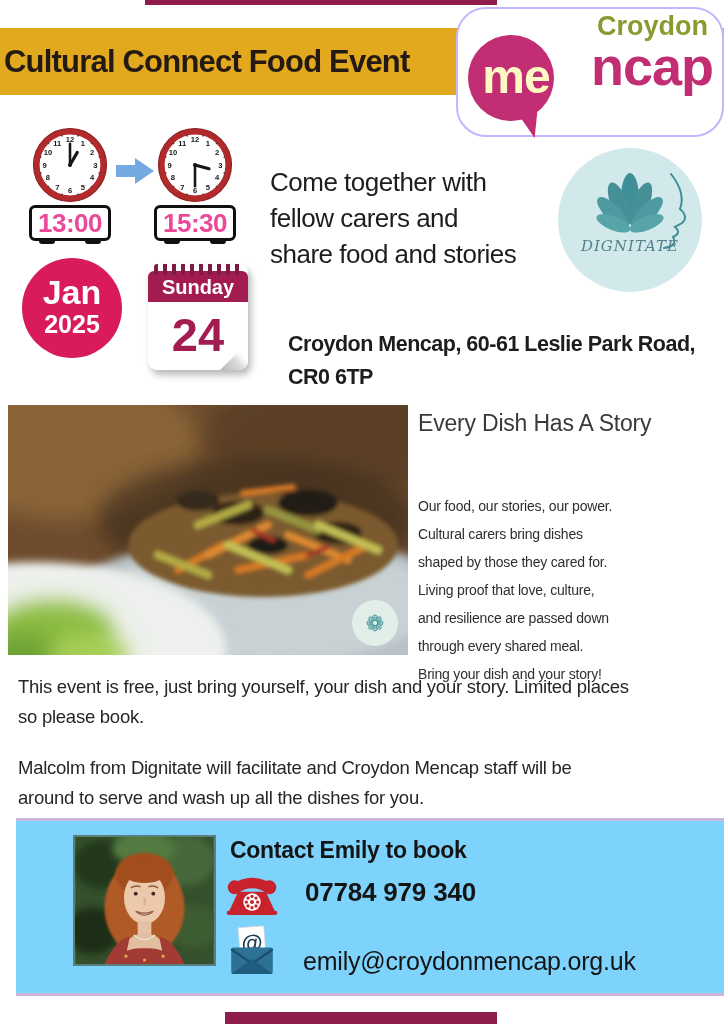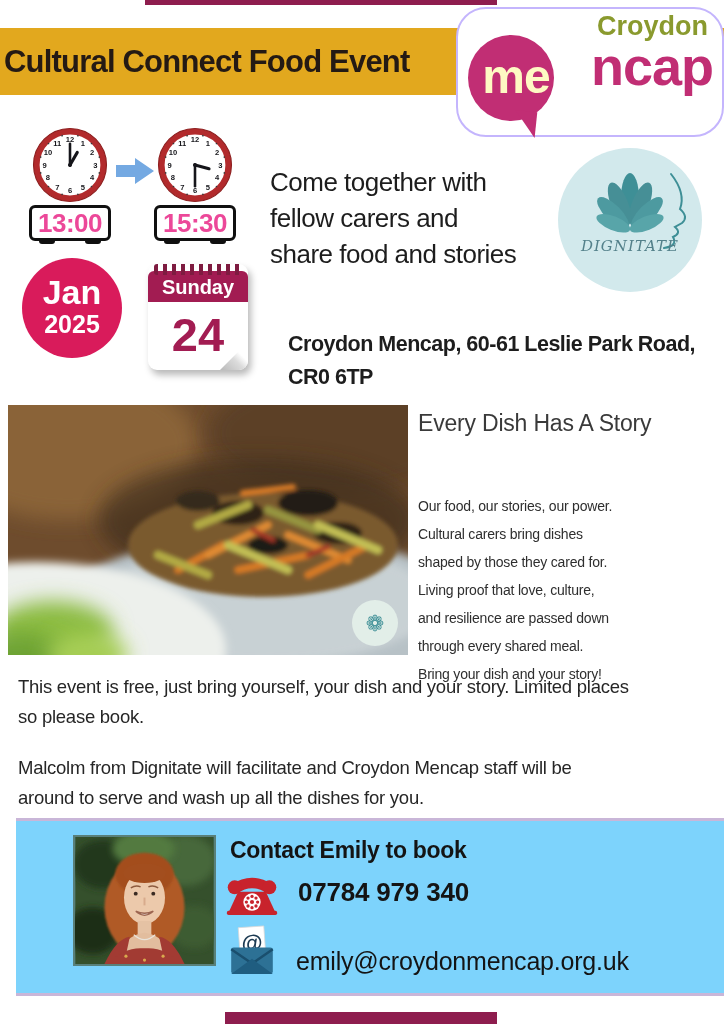--- a/index.html
+++ b/index.html
@@ -76,21 +76,21 @@
     letter-spacing:-0.25px;white-space:pre-line;}
   .para1{top:672px;} .para2{top:753px;}
 
   
   .footer{position:absolute;left:16px;top:818px;width:724px;height:178px;background:#7dd3fc;box-sizing:border-box;
     border-top:3px solid #c9b6d8;border-bottom:3px solid #c9b6d8;}
   .emily-photo{position:absolute;left:57px;top:14px;width:143px;height:131px;border:2px solid rgba(60,60,15,0.55);
     box-sizing:border-box;overflow:hidden;}
   .emily-photo svg{display:block;filter:blur(0.4px);}
   .contact-head{position:absolute;left:214px;top:16px;font-size:23px;font-weight:600;color:#141414;letter-spacing:-0.3px;}
-  .contact-row{position:absolute;display:flex;align-items:center;gap:20px;}
+  .contact-row{position:absolute;display:flex;align-items:center;gap:27px;}
   .row-phone{left:210px;top:48px;}
   .row-email{left:212px;top:102px;}
   .phone-number{font-size:26px;font-weight:600;color:#141414;letter-spacing:-0.2px;}
   .email-address{font-size:25px;font-weight:400;color:#141414;letter-spacing:-0.2px;margin-top:24px;}
 
   .bottom-bar{position:absolute;left:225px;top:1012px;width:272px;height:12px;background:#8e1d4e;}
 </style>
 </head>
 <body>
 

